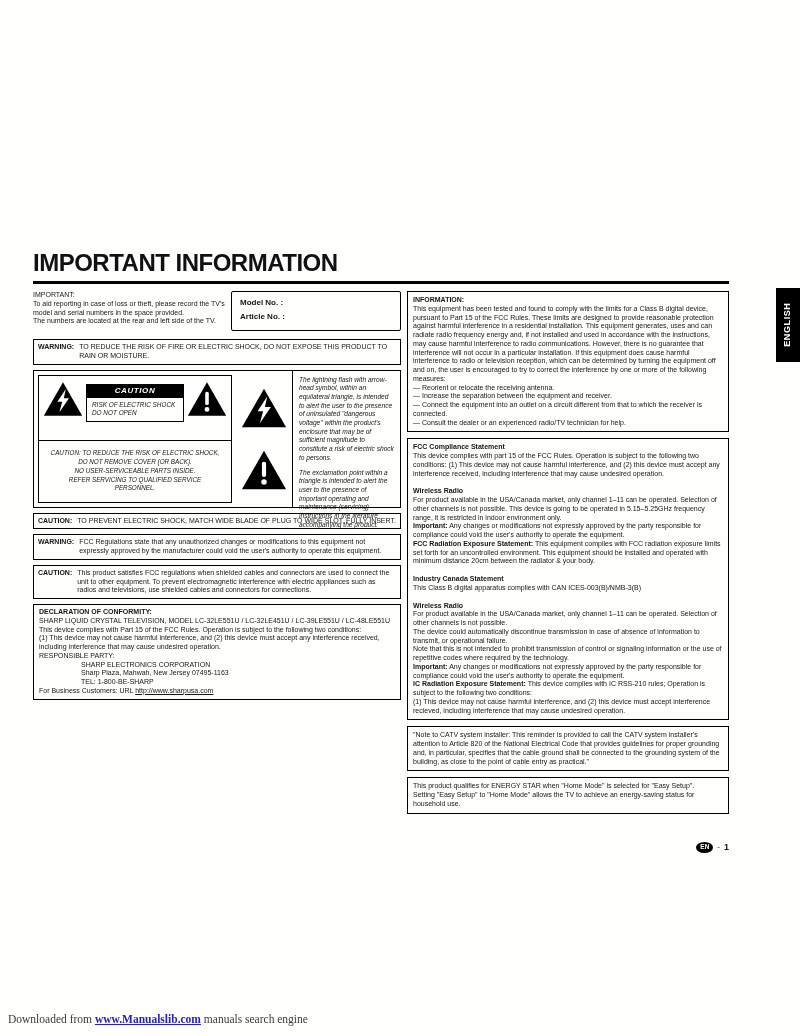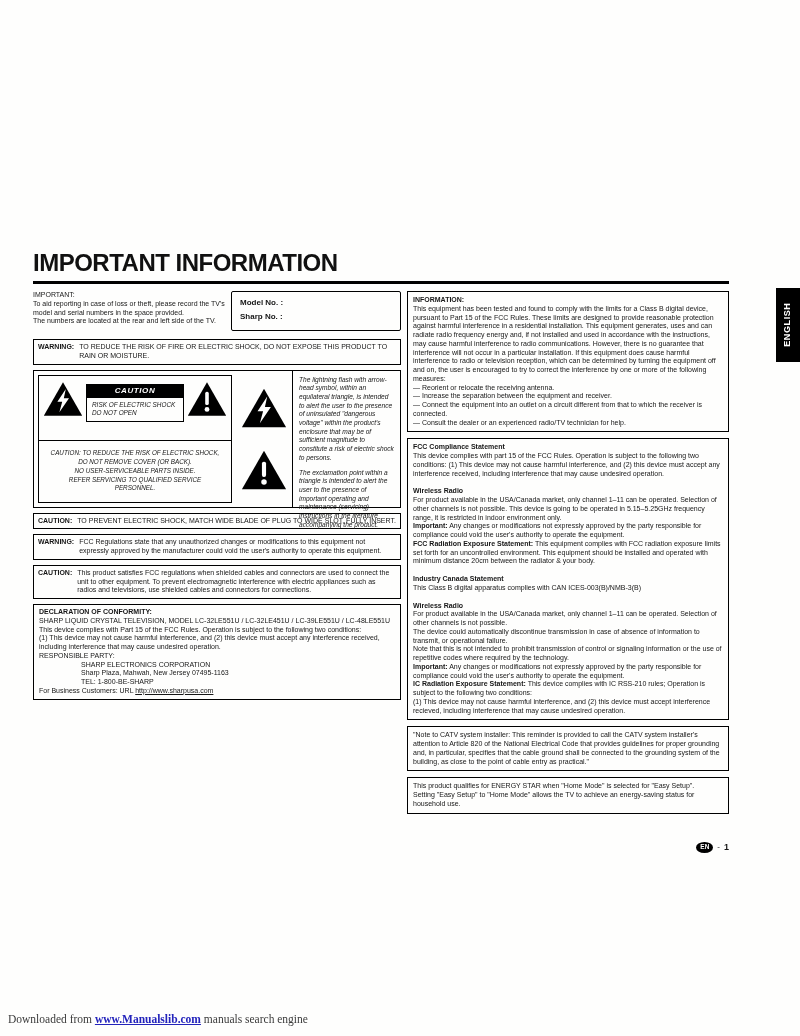--- a/index.html
+++ b/index.html
@@ -85,21 +85,21 @@
     <div class="col-left">
 
       <div class="important-row">
         <div class="important-text">
           <p>IMPORTANT:</p>
           <p class="ml">To aid reporting in case of loss or theft, please record the TV's model and serial numbers in the space provided.
 The numbers are located at the rear and left side of the TV.</p>
         </div>
         <div class="model-box">
           <div>Model No. :</div>
-          <div>Sharp No. :</div>
+          <div>Article No. :</div>
         </div>
       </div>
 
       <div class="wbox">
         <span class="wlabel">WARNING:</span>
         <span class="wtext">TO REDUCE THE RISK OF FIRE OR ELECTRIC SHOCK, DO NOT EXPOSE THIS PRODUCT TO RAIN OR MOISTURE.</span>
       </div>
 
       <div class="diagram">
         <div class="dg-left">

